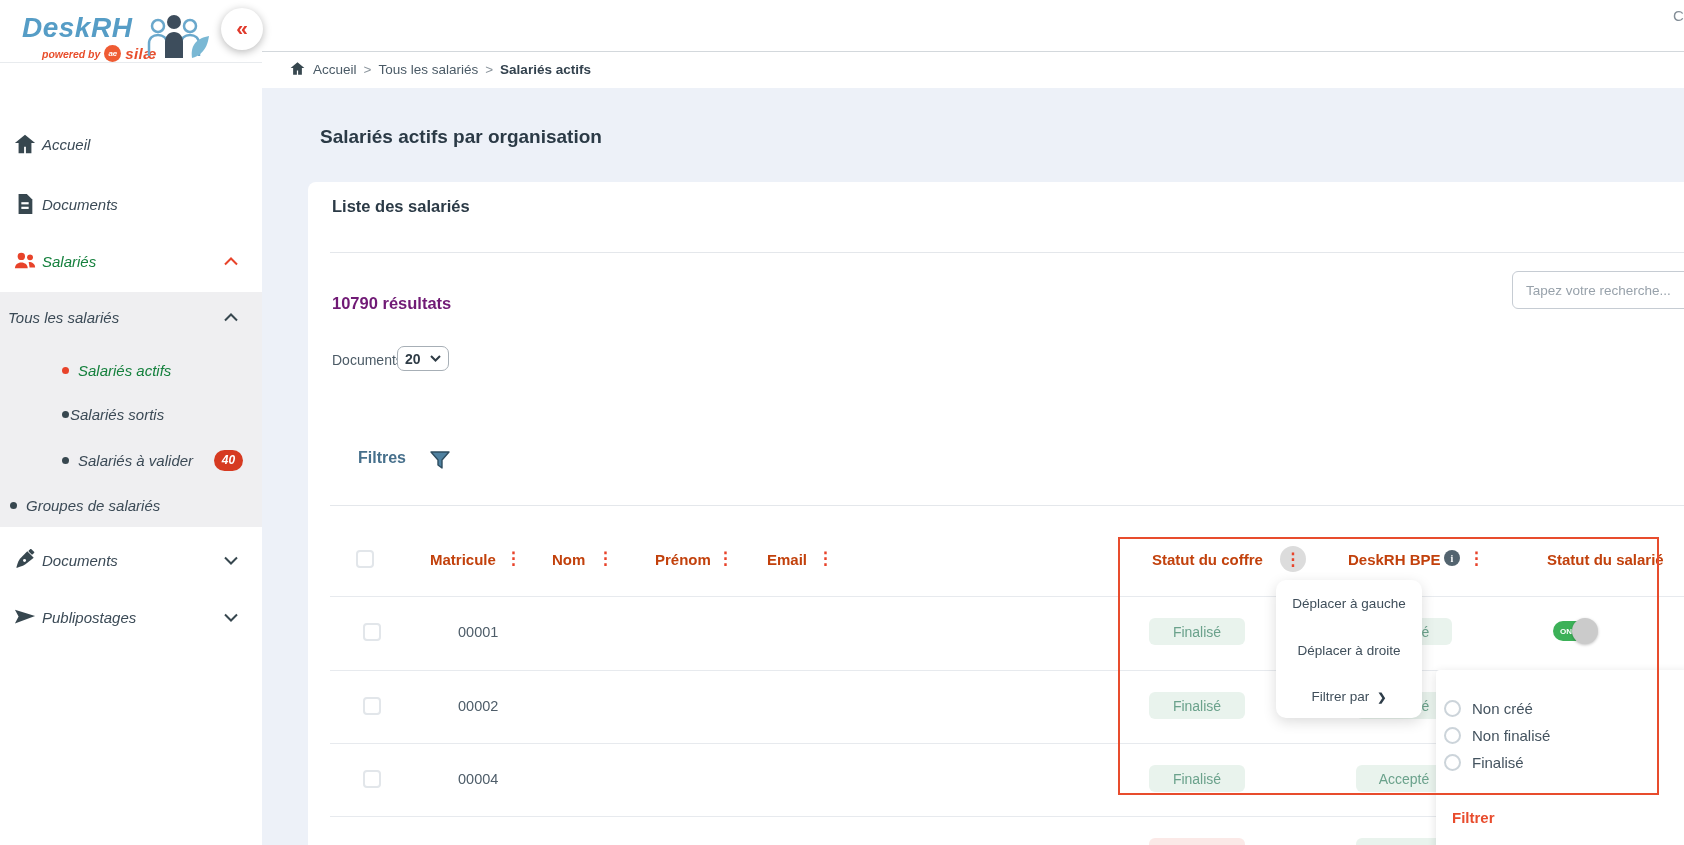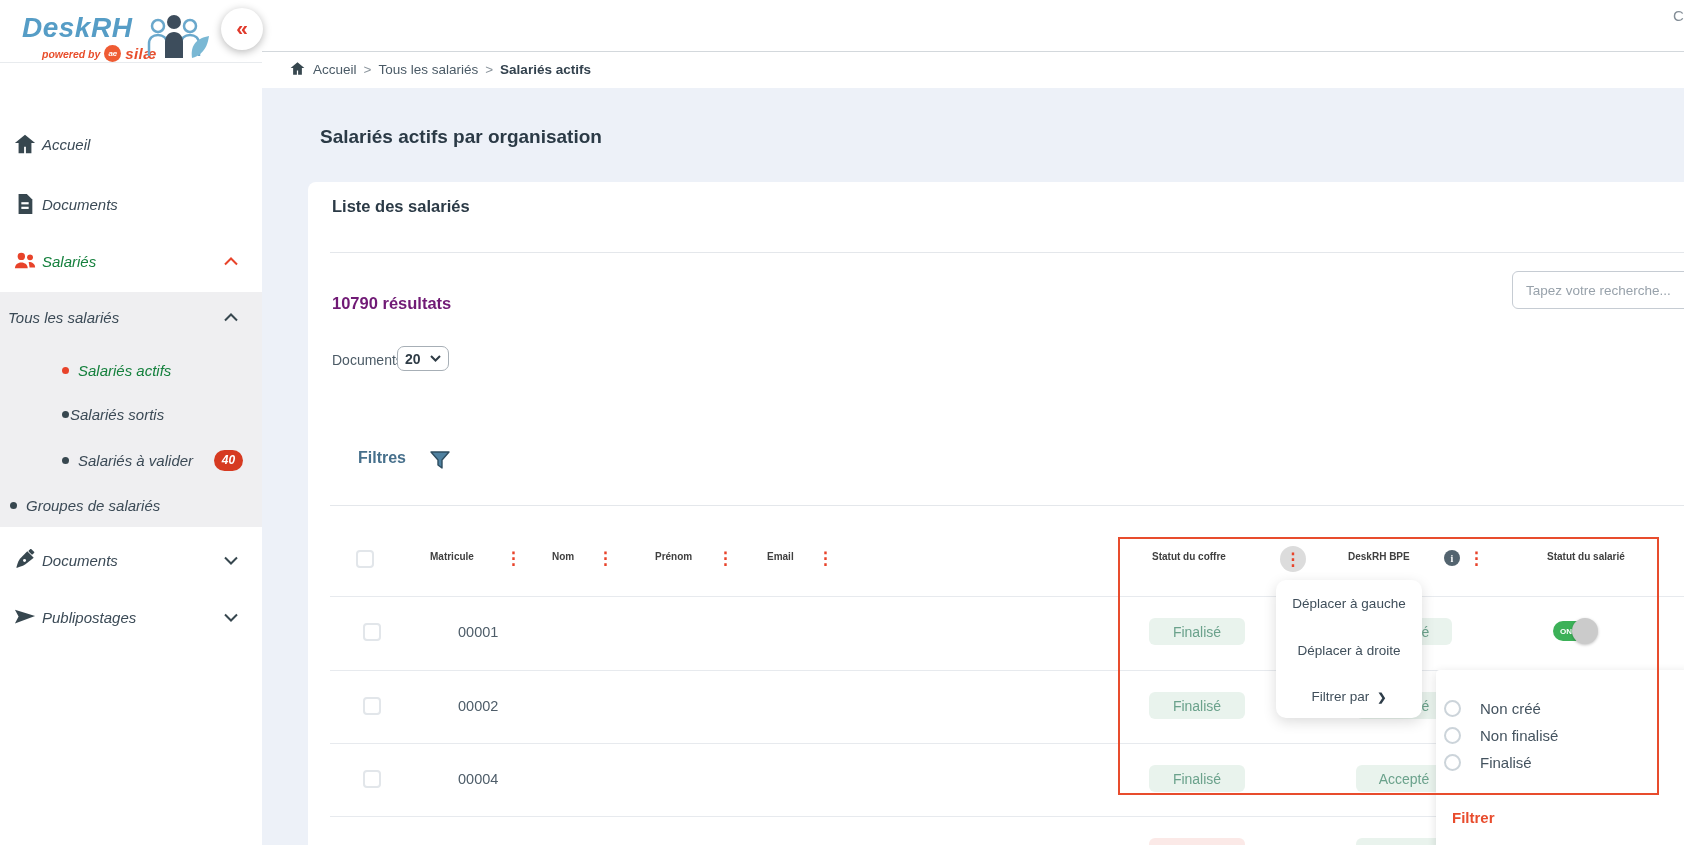--- a/index.html
+++ b/index.html
@@ -27,21 +27,21 @@
     background:#fff;display:flex;align-items:center;justify-content:space-between;padding:0 7px;box-sizing:border-box;
     font-size:14px;color:#2f3c46;font-weight:bold;cursor:pointer;}
   .search{left:1512px;top:271px;width:188px;height:38px;border:1px solid #c6ccd3;border-radius:6px;
     background:#fff;box-sizing:border-box;padding:0 13px;font-size:13.5px;color:#3c4a55;
     font-family:"Liberation Sans",sans-serif;outline:none;}
   .search::placeholder{color:#98a2ab;}
   .filters{left:358px;top:449px;font-size:16px;font-weight:bold;color:#47708c;}
 
   
   .cbx{width:18px;height:18px;border:2px solid #e2e6ea;border-radius:4px;background:#fff;box-sizing:border-box;}
-  .hdr{top:551px;font-size:10px;font-weight:bold;color:#404040;white-space:nowrap;}
+  .hdr{top:551px;font-size:15px;font-weight:bold;color:#c2410c;white-space:nowrap;}
   .kebab{color:#e8432a;font-weight:bold;font-size:17px;line-height:17px;}
   .kebab-abs{top:550px;}
   .hdr-kebab-circle{left:1280px;top:546px;width:26px;height:26px;border-radius:50%;background:#dcdcdc;
     display:flex;align-items:center;justify-content:center;}
   .info-badge{left:1444px;top:550px;width:16px;height:16px;border-radius:50%;background:#53646f;color:#fff;
     font-size:10px;font-weight:bold;display:flex;align-items:center;justify-content:center;font-family:"Liberation Serif",serif;}
   .rowline{height:1px;background:#e7eaee;left:330px;width:1354px;}
   .cell-mat{font-size:14.5px;color:#4e5d69;}
   .badge{width:96px;height:27px;border-radius:6px;display:flex;align-items:center;justify-content:center;font-size:14px;}
   .badge.green{background:#e9f3ed;color:#6ba28c;}
@@ -53,21 +53,21 @@
 
   
   .sel-rect{left:1118px;top:537px;width:541px;height:258px;border:2px solid #e84c2d;box-sizing:border-box;z-index:40;pointer-events:none;}
   .colmenu{left:1276px;top:580px;width:146px;height:138px;background:#fff;border-radius:10px;
     box-shadow:0 4px 14px rgba(0,0,0,.14);z-index:30;}
   .colmenu .mi{position:absolute;left:0;width:100%;text-align:center;font-size:13.5px;color:#3f4e5a;cursor:pointer;}
   .colmenu .chevr{font-size:11px;color:#2e3d49;font-weight:bold;margin-left:8px;}
   .submenu{left:1436px;top:670px;width:256px;height:182px;background:#fff;border-radius:4px;
     box-shadow:0 2px 10px rgba(0,0,0,.12);z-index:35;}
   .radio{position:absolute;left:8px;width:17px;height:17px;border:2px solid #ccd4da;border-radius:50%;background:#fff;box-sizing:border-box;}
-  .radio-label{position:absolute;left:44px;font-size:15px;color:#44535f;}
+  .radio-label{position:absolute;left:36px;font-size:15px;color:#44535f;}
   .filter-action{position:absolute;left:16px;top:139px;font-size:15px;font-weight:bold;color:#e84c2d;cursor:pointer;}
 
   
   .sidebar{left:0;top:0;width:262px;height:845px;background:#fff;z-index:10;font-style:italic;}
   .sb-grey{position:absolute;left:0;top:292px;width:262px;height:235px;background:#efeff1;}
   .sb-hline{position:absolute;left:0;top:62px;width:262px;height:1px;background:#e8ebee;}
   .nav{position:absolute;left:0;width:262px;height:30px;display:flex;align-items:center;font-size:15px;color:#3b4a56;cursor:pointer;}
   .nav .txt{white-space:nowrap;}
   .nav .icon{position:absolute;left:14px;width:22px;height:22px;}
   .nav .lbl-icon{margin-left:42px;}

